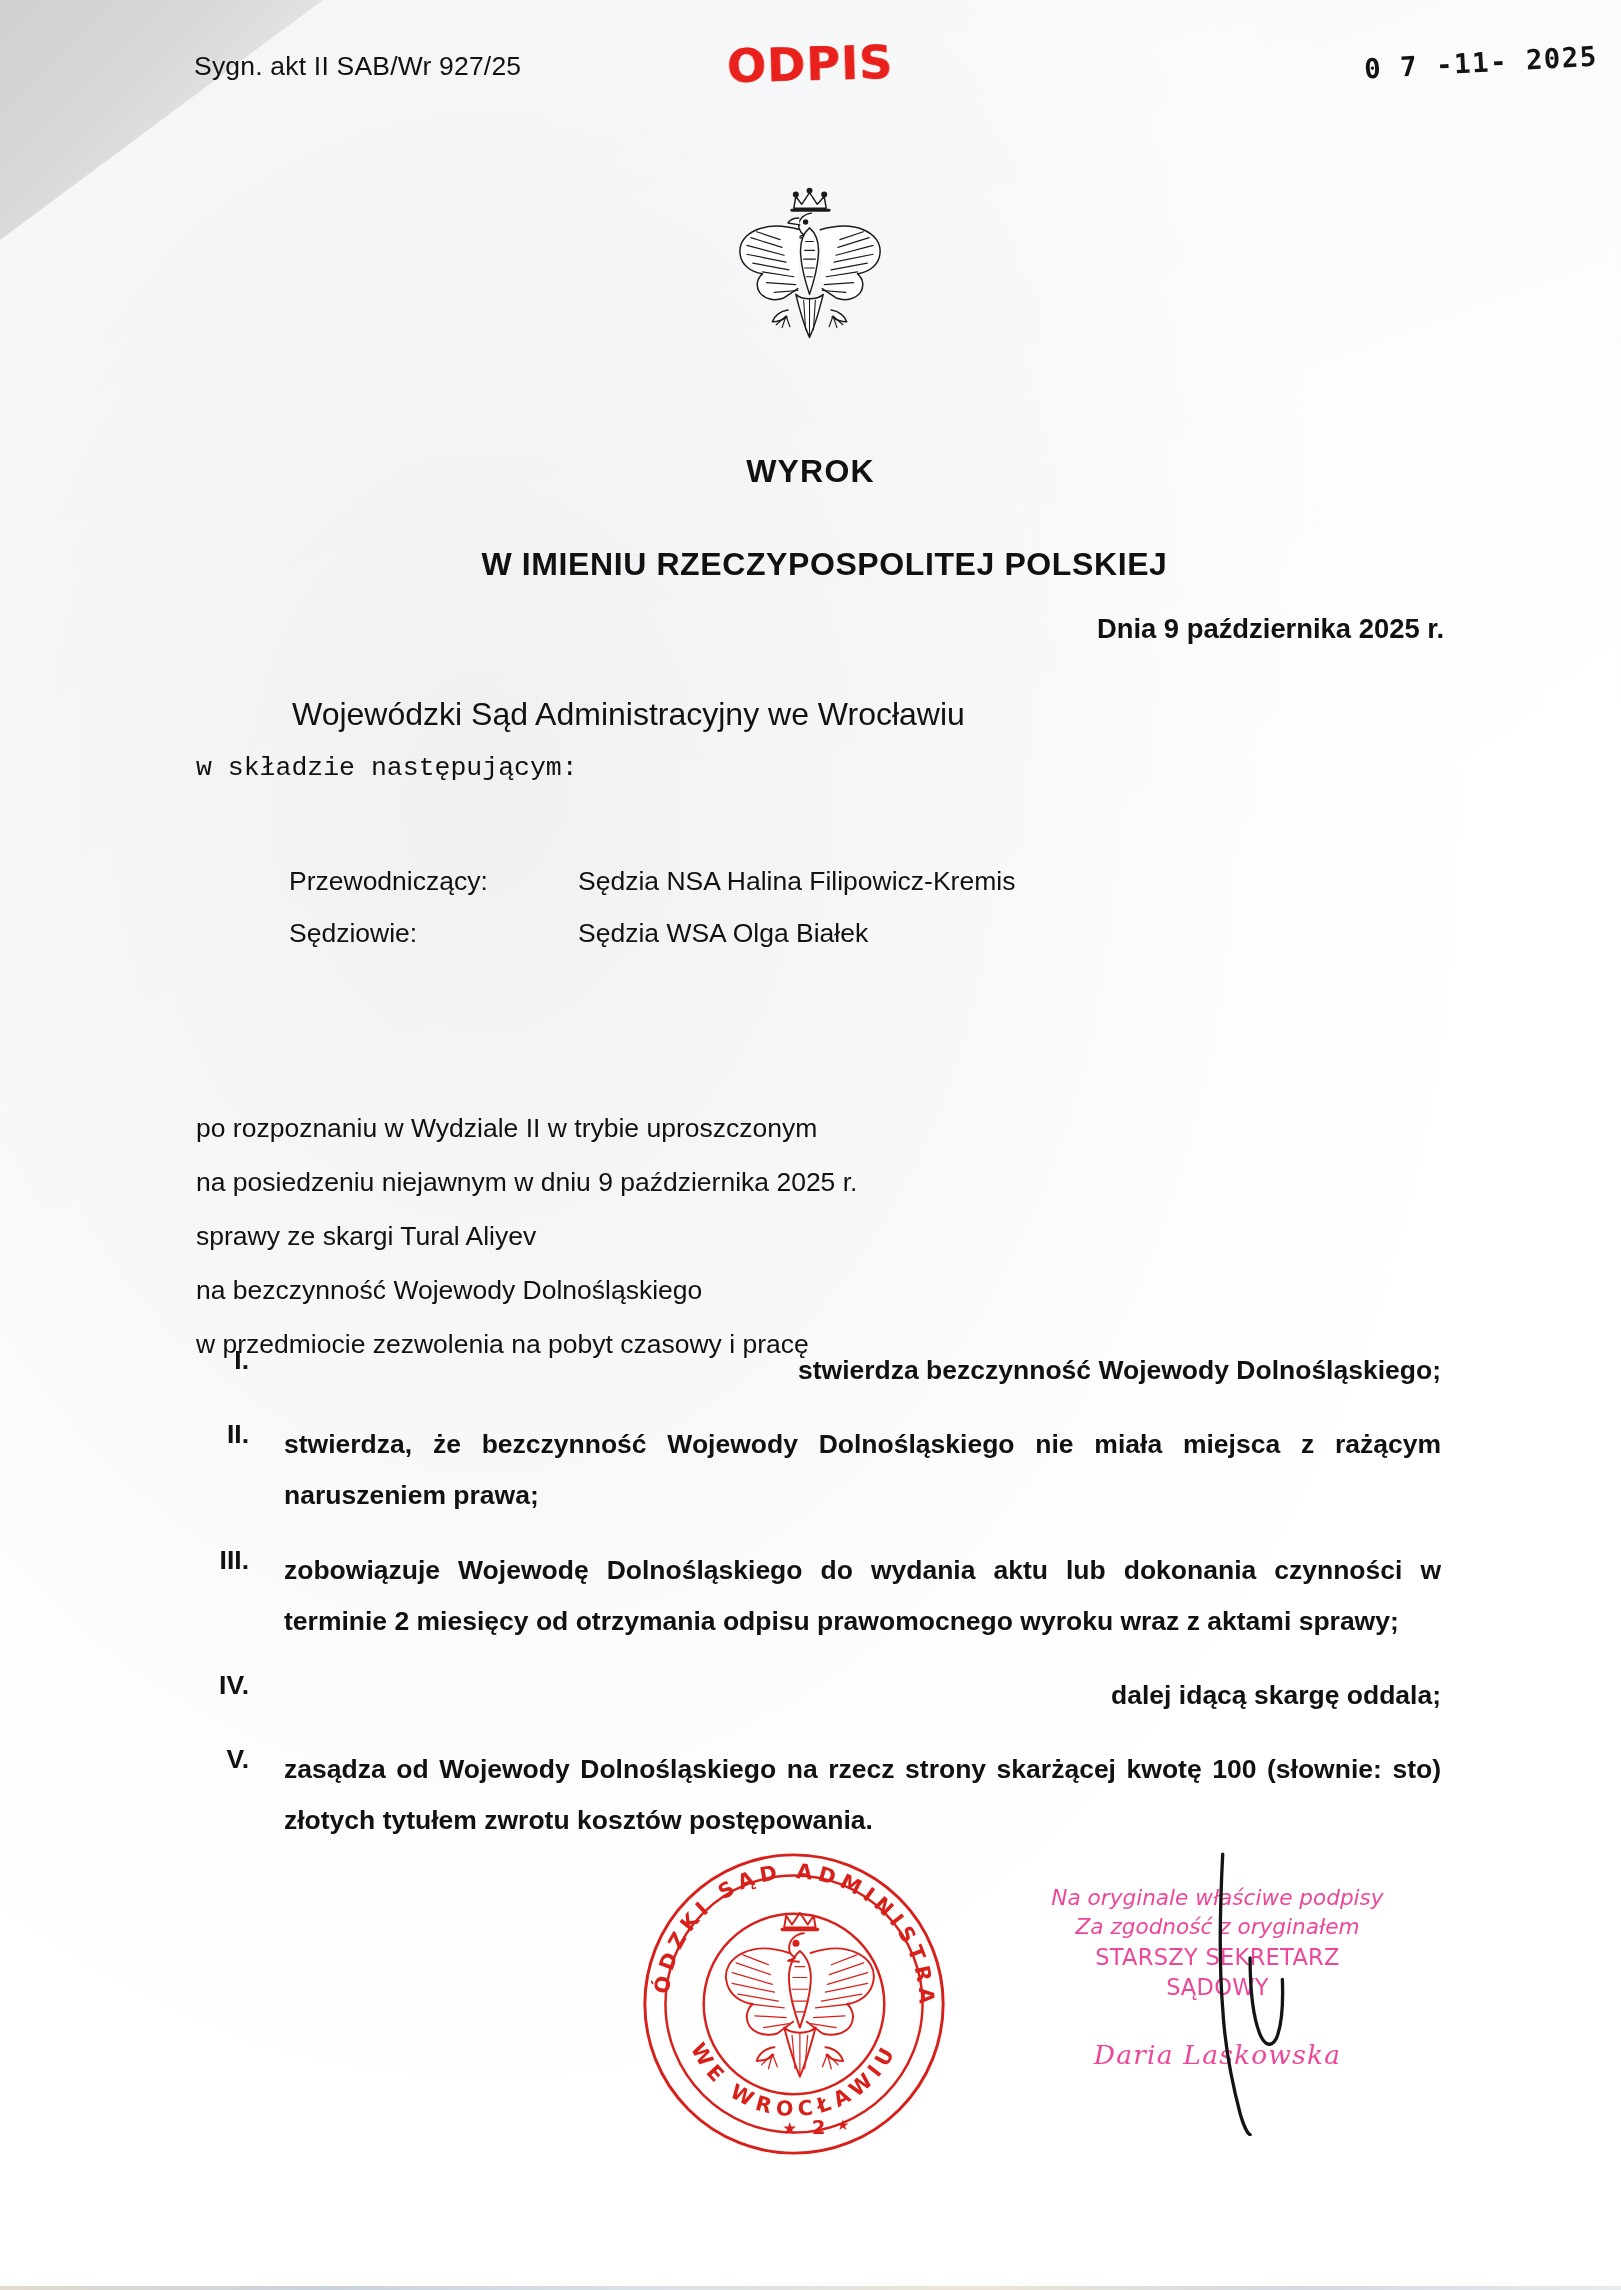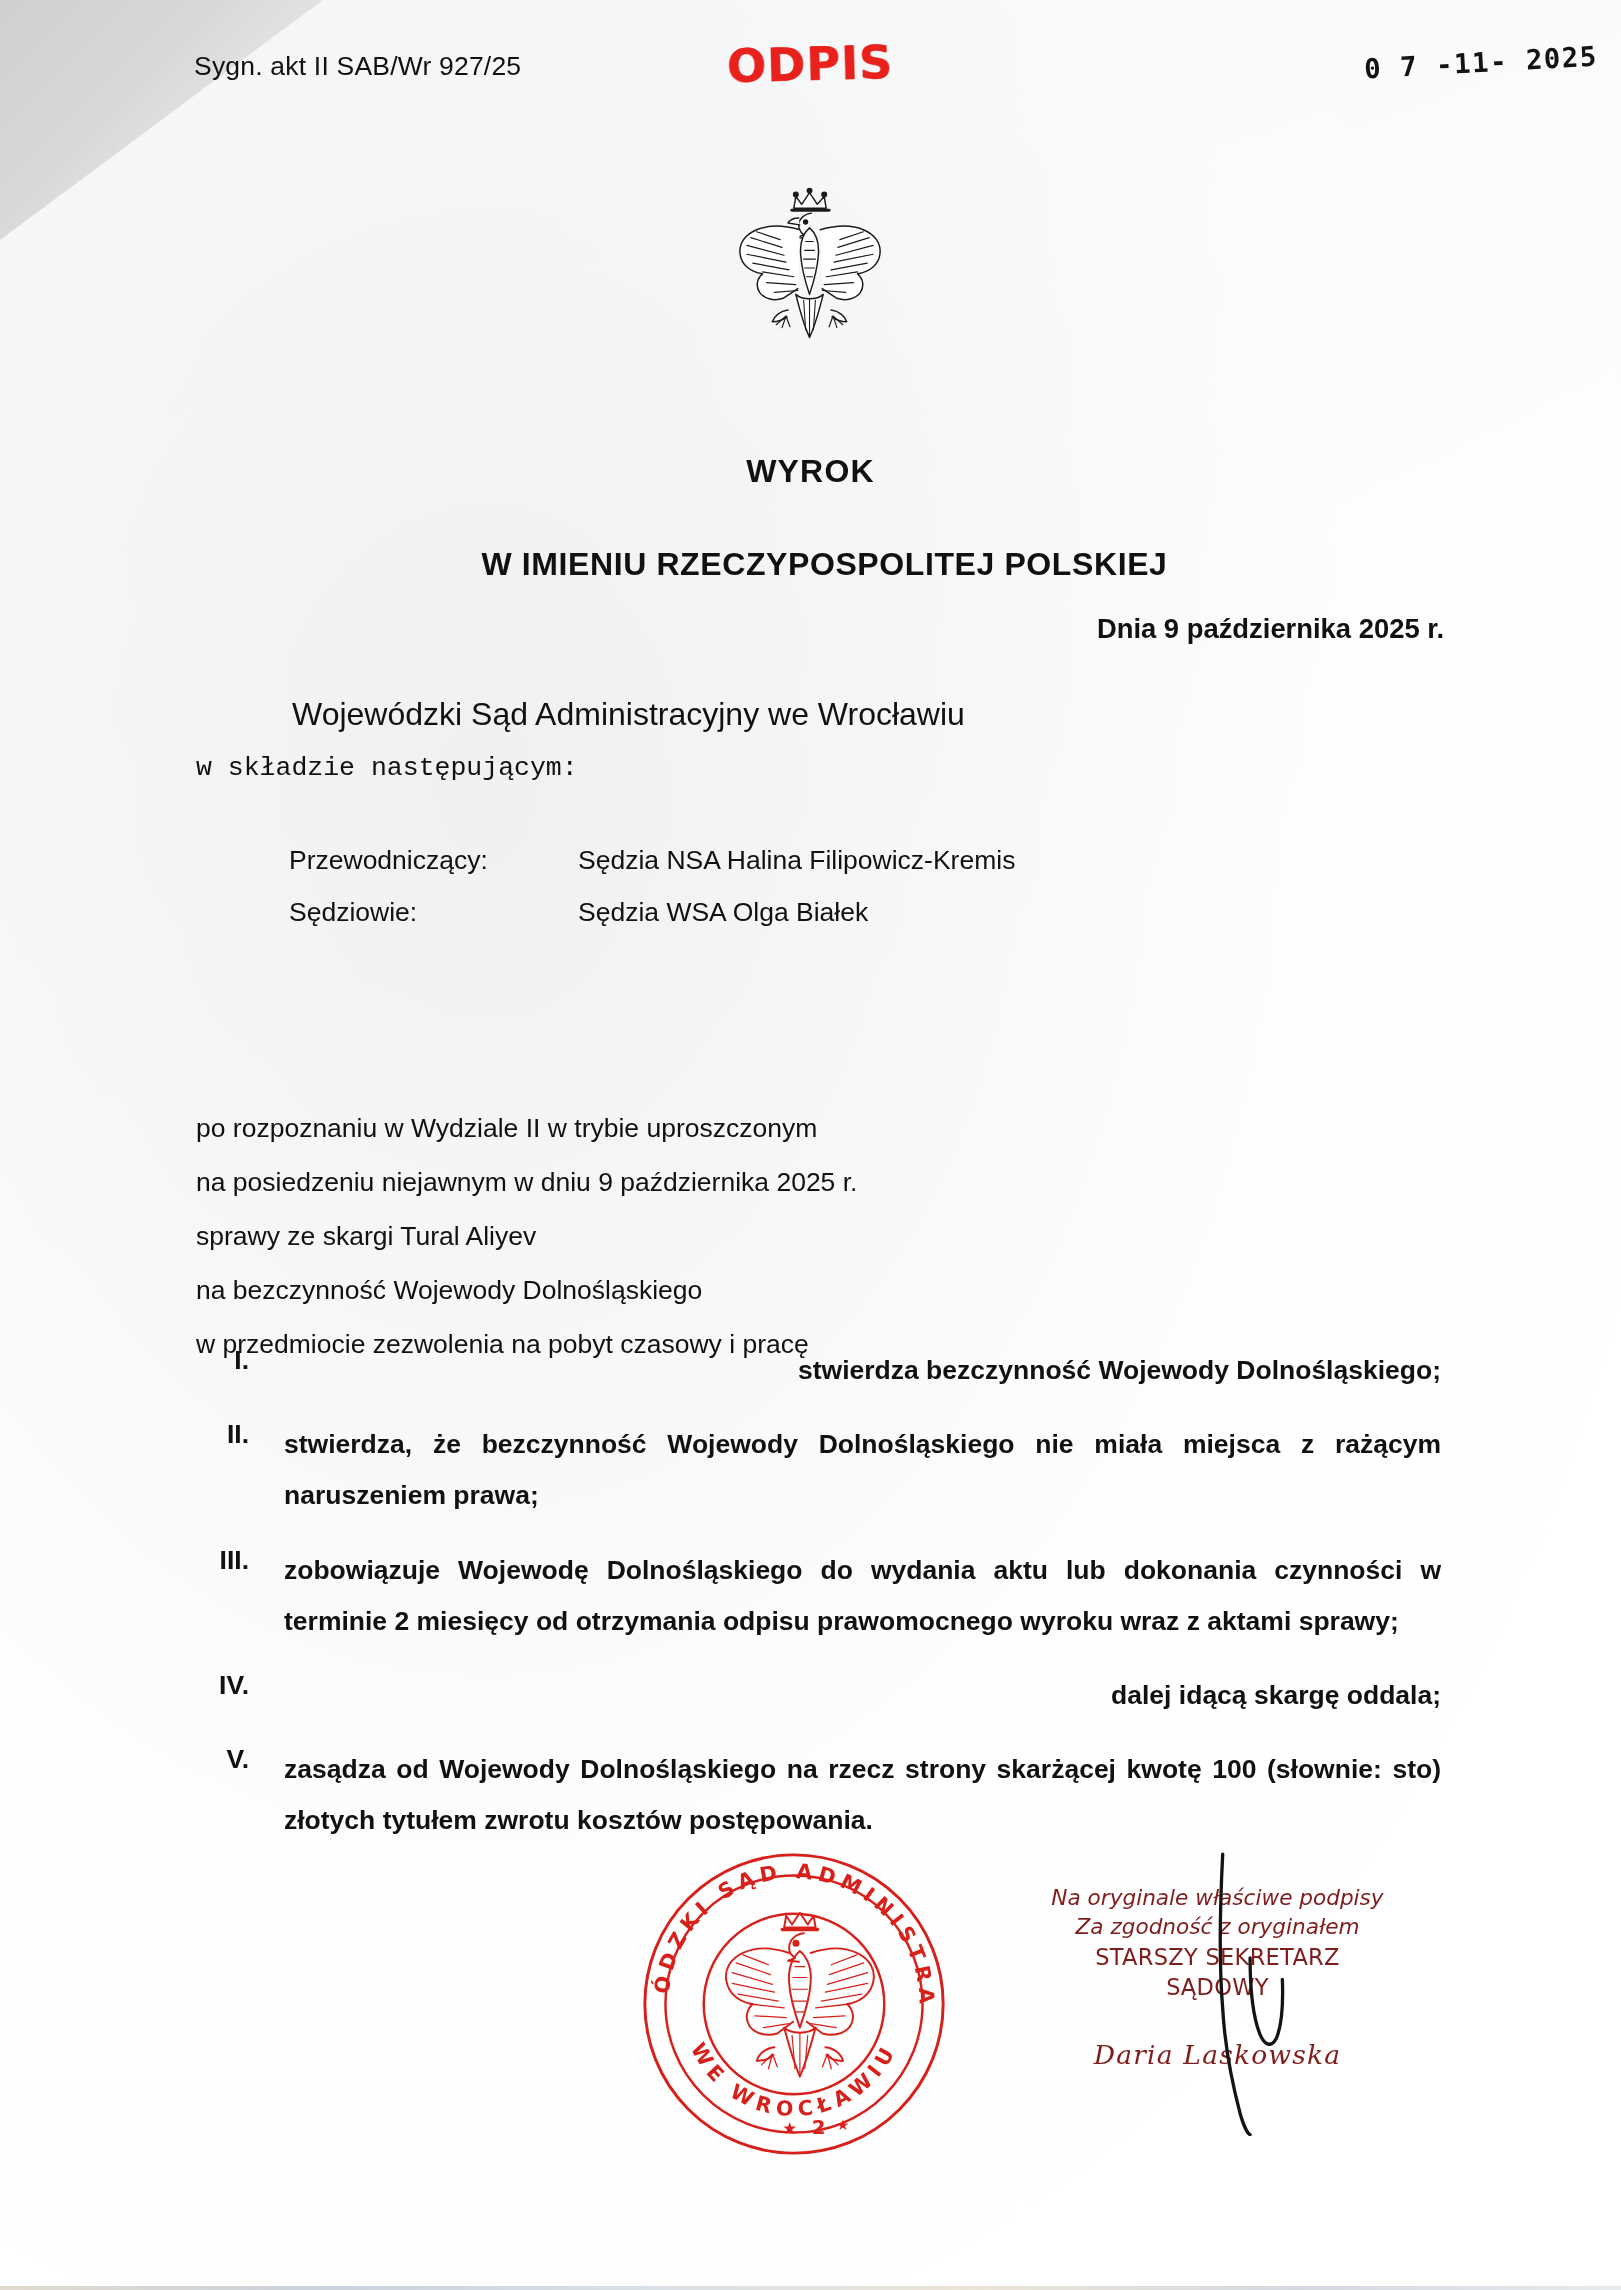--- a/index.html
+++ b/index.html
@@ -121,21 +121,21 @@
 
   .panel {
     position: absolute;
     left: 289px; top: 845px;
     width: 1078px;
     font-size: 26.5px;
   }
   .panel-row {
     display: flex;
     height: 52px;
-    align-items: flex-start;
+    align-items: flex-end;
   }
   .panel-label { width: 289px; flex: none; }
   .panel-value { flex: 1; }
 
   .b-lines {
     position: absolute;
     left: 196px; top: 1113px;
     font-size: 26.5px;
   }
   .b-lines .ln { height: 54px; }
@@ -173,21 +173,21 @@
     left: 637px; top: 1847px;
     width: 314px; height: 314px;
   }
 
   
   .cert {
     position: absolute;
     left: 1041px; top: 1884px;
     width: 353px;
     text-align: center;
-    color: #7f1d1d;
+    color: #ec4899;
     font-family: "DejaVu Sans", sans-serif;
     line-height: 1.34;
   }
   .cert .c1 { font-size: 21.6px; font-style: italic; }
   .cert .c2 { font-size: 21.6px; font-style: italic; }
   .cert .c3 { font-size: 22.5px; letter-spacing: 0.3px; }
   .cert .c4 {
     margin-top: 35px;
     font-family: "DejaVu Serif", serif;
     font-style: italic;

